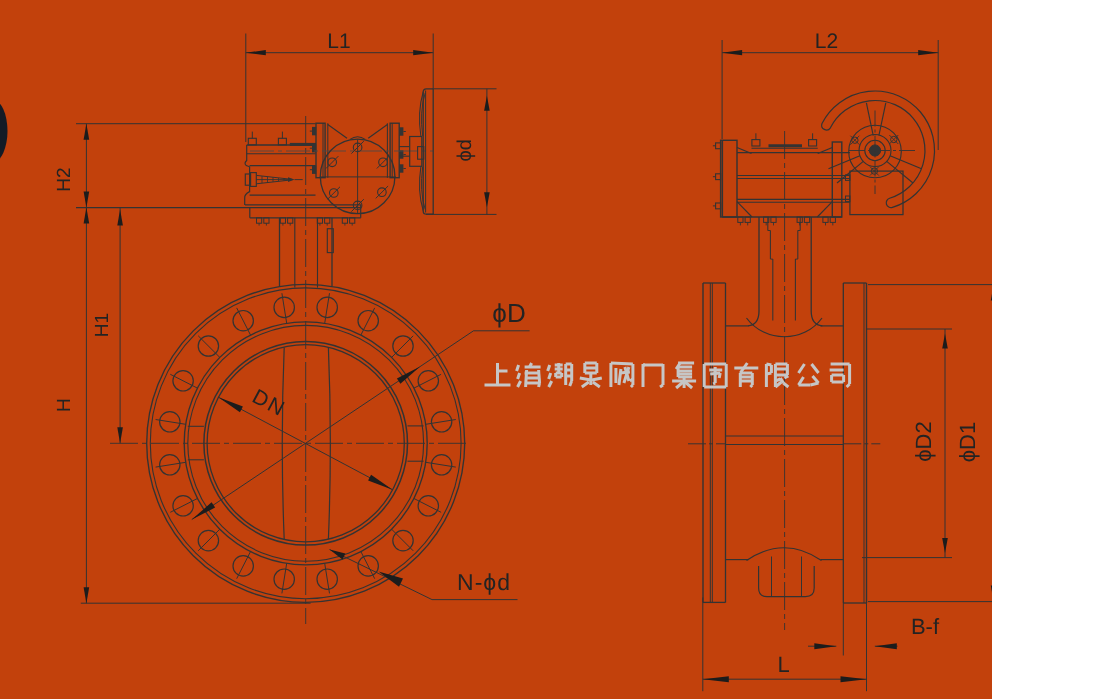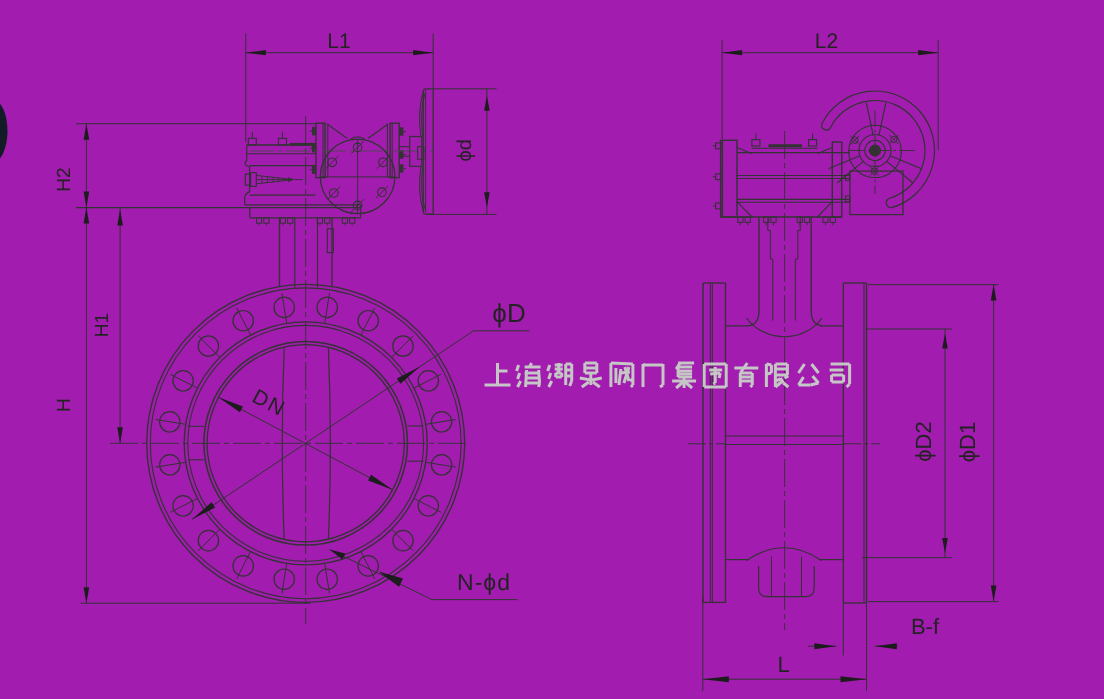--- a/index.html
+++ b/index.html
@@ -1,14 +1,14 @@
 <!DOCTYPE html>
 <html><head><meta charset="utf-8"><style>
 html,body{margin:0;padding:0;background:#ffffff;}
-#wrap{position:relative;width:1104px;height:699px;background:#a21caf;overflow:hidden;}
+#wrap{position:relative;width:992px;height:699px;background:#c2410c;overflow:hidden;}
 text{font-family:"Liberation Sans",sans-serif;text-rendering:geometricPrecision;}
 </style></head><body>
 <div id="wrap"><svg width="1104" height="699" viewBox="0 0 1104 699">
 <ellipse cx="-7" cy="131" rx="14.5" ry="31" fill="#131b26"></ellipse>
 <line x1="110.0" y1="443.3" x2="470.0" y2="443.3" stroke="#333333" stroke-width="0.9" stroke-linecap="butt" stroke-dasharray="28 4 5 4"></line>
 <line x1="305.7" y1="116.0" x2="305.7" y2="624.0" stroke="#333333" stroke-width="0.9" stroke-linecap="butt" stroke-dasharray="28 4 5 4"></line>
 <circle cx="305.7" cy="443.3" r="159.0" stroke="#333333" stroke-width="1.35" fill="none"></circle>
 <circle cx="305.7" cy="443.3" r="155.4" stroke="#333333" stroke-width="1.1" fill="none"></circle>
 <circle cx="305.7" cy="443.3" r="121.5" stroke="#333333" stroke-width="1.35" fill="none"></circle>
 <circle cx="305.7" cy="443.3" r="117.9" stroke="#333333" stroke-width="1.1" fill="none"></circle>

